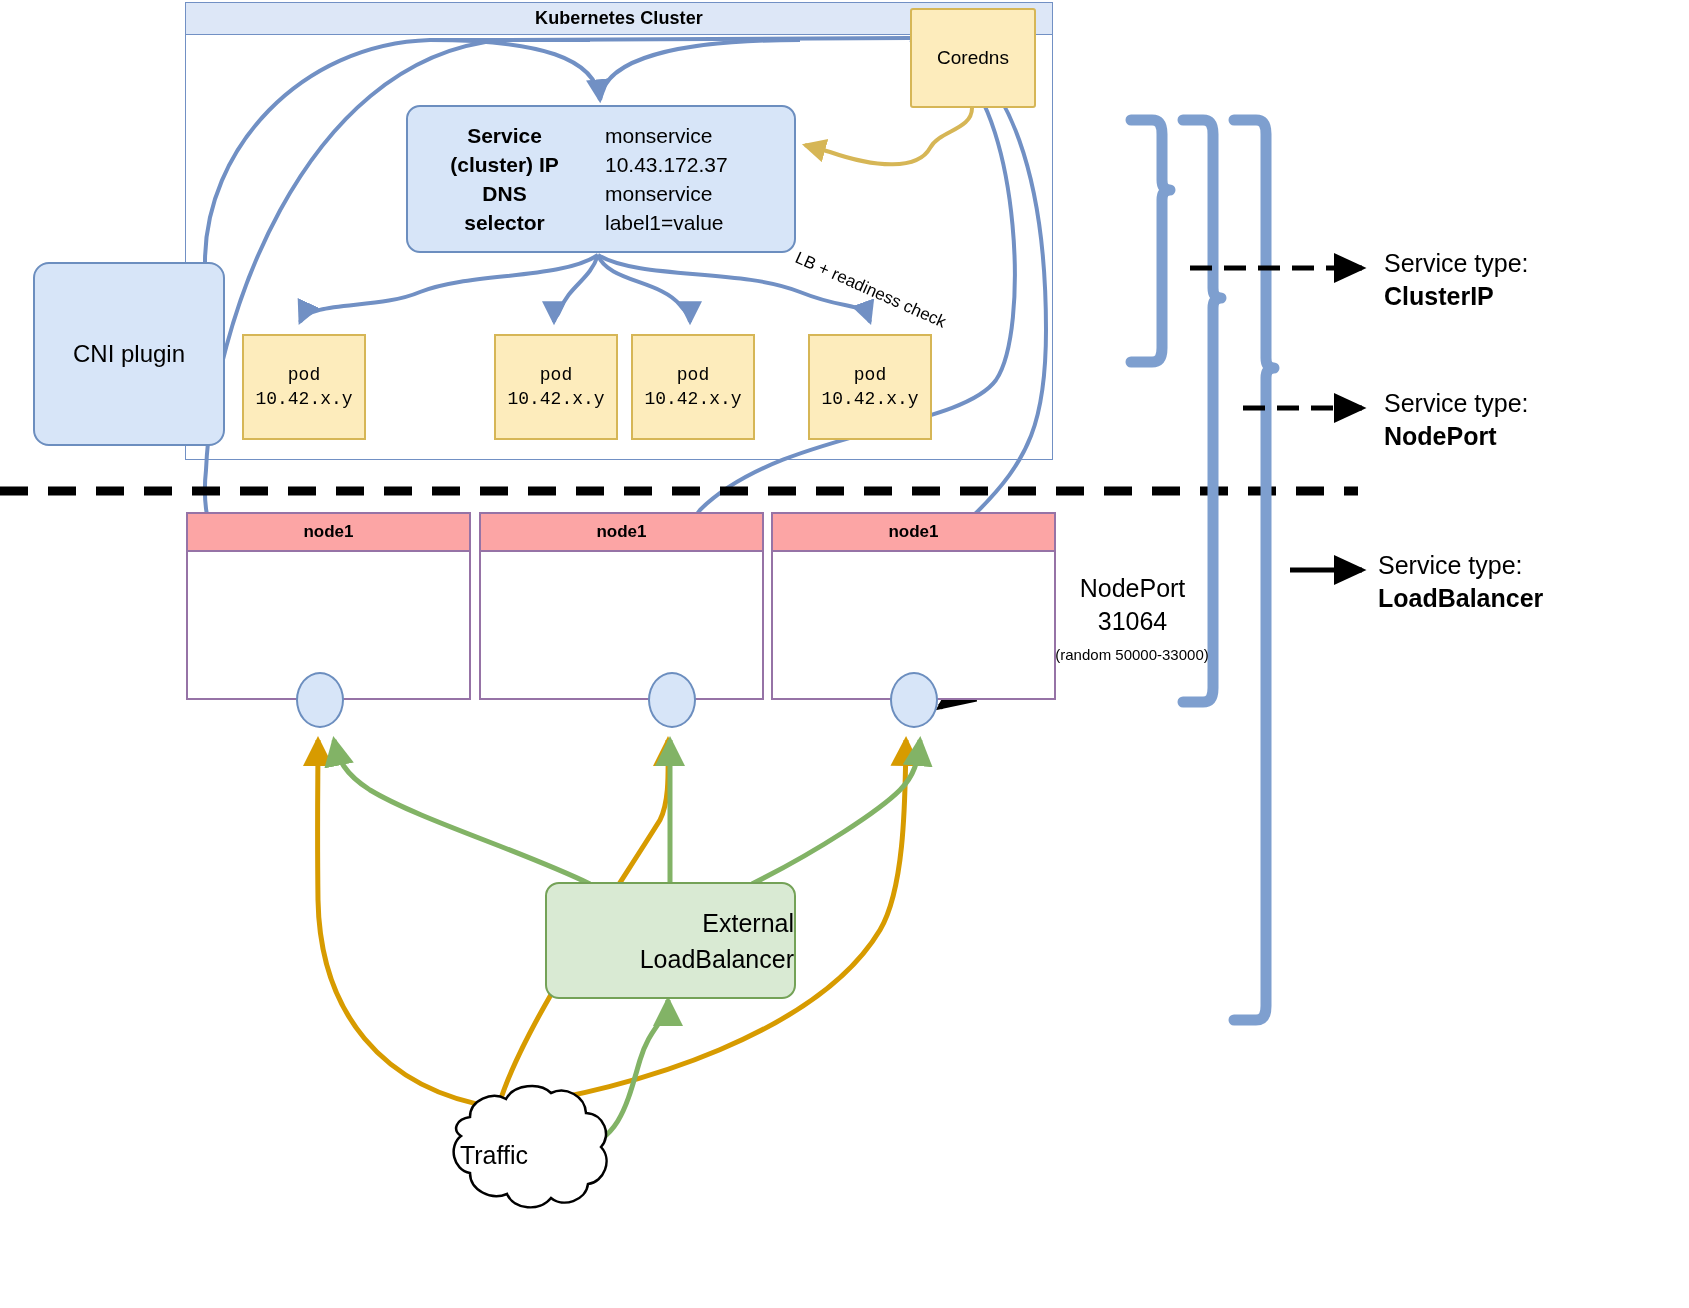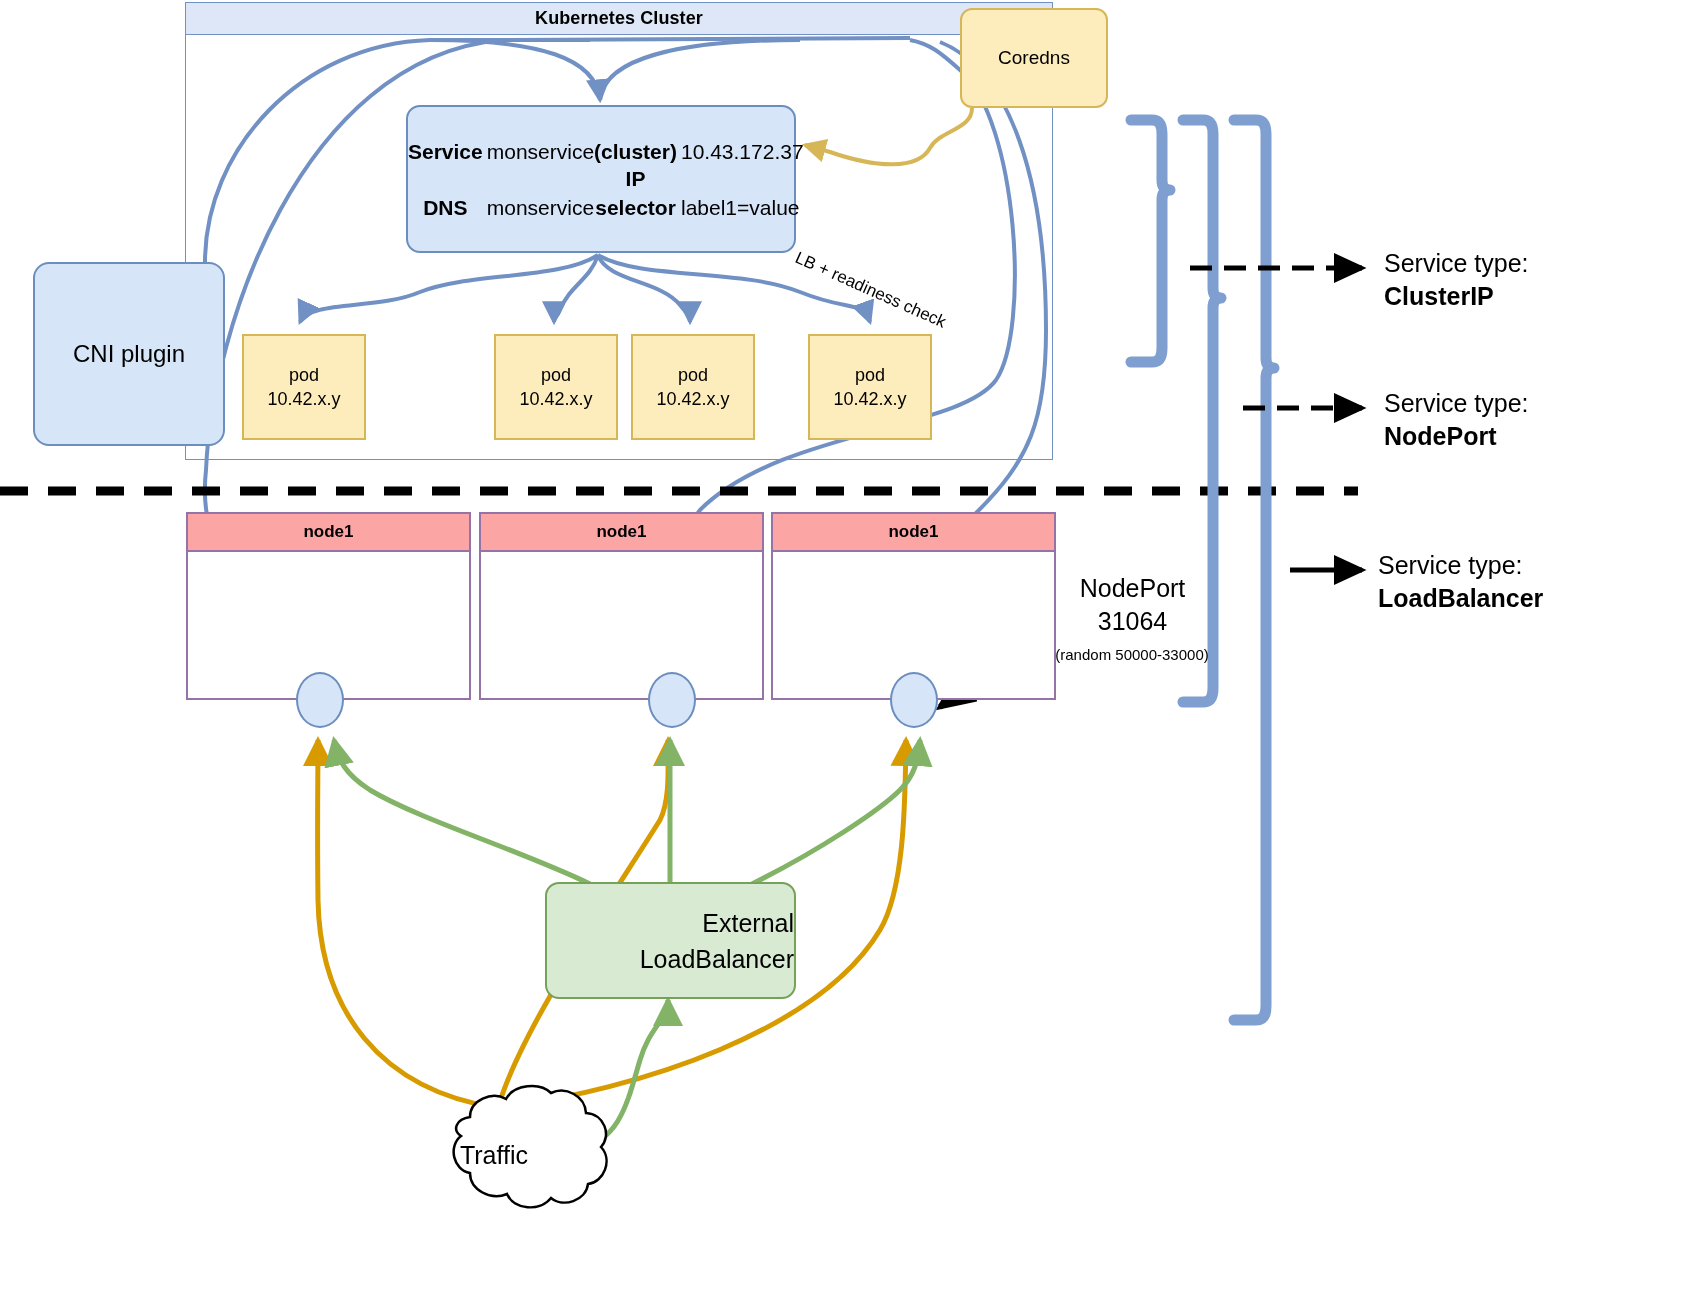--- a/index.html
+++ b/index.html
@@ -43,40 +43,40 @@
     letter-spacing: .1px;
   }
 
   
   .service-box {
     left: 406px; top: 105px; width: 390px; height: 148px;
     background: #d7e5f8;
     border: 2px solid #6c8ebf;
     border-radius: 14px;
     display: grid;
-    grid-template-columns: 1fr 1fr 1fr 1fr;
+    grid-template-columns: 1fr 1fr;
     align-content: center;
     row-gap: 2px;
     padding: 6px 0;
   }
   .service-box .k {
     font-weight: bold; font-size: 21px; color: #000;
     text-align: center; line-height: 27px;
   }
   .service-box .v {
     font-size: 21px; color: #000;
     text-align: left; line-height: 27px; padding-left: 4px;
   }
 
   
   .coredns {
-    left: 960px; top: 8px; width: 148px; height: 100px;
+    left: 910px; top: 8px; width: 126px; height: 100px;
     background: #fdecbc;
     border: 2px solid #d6b656;
-    border-radius: 12px;
+    border-radius: 3px;
     display: flex; align-items: center; justify-content: center;
     font-size: 19px; color: #000;
   }
 
   
   .cni {
     left: 33px; top: 262px; width: 192px; height: 184px;
     background: #d7e5f8;
     border: 2px solid #6c8ebf;
     border-radius: 16px;
@@ -84,21 +84,21 @@
     font-size: 24px; color: #000000;
   }
 
   
   .pod {
     top: 334px; width: 124px; height: 106px;
     background: #fdecbc;
     border: 2px solid #d6b656;
     display: flex; flex-direction: column;
     align-items: center; justify-content: center;
-    font-size: 18px; color: #000; line-height: 24px;
+    font-size: 18px; color: #000; line-height: 24px; font-family: Liberation Mono, monospace;
   }
 
   
   .node {
     top: 512px; width: 285px; height: 188px;
     border: 2px solid #9673a6;
     background: #ffffff;
   }
   .node-hdr {
     height: 36px;

